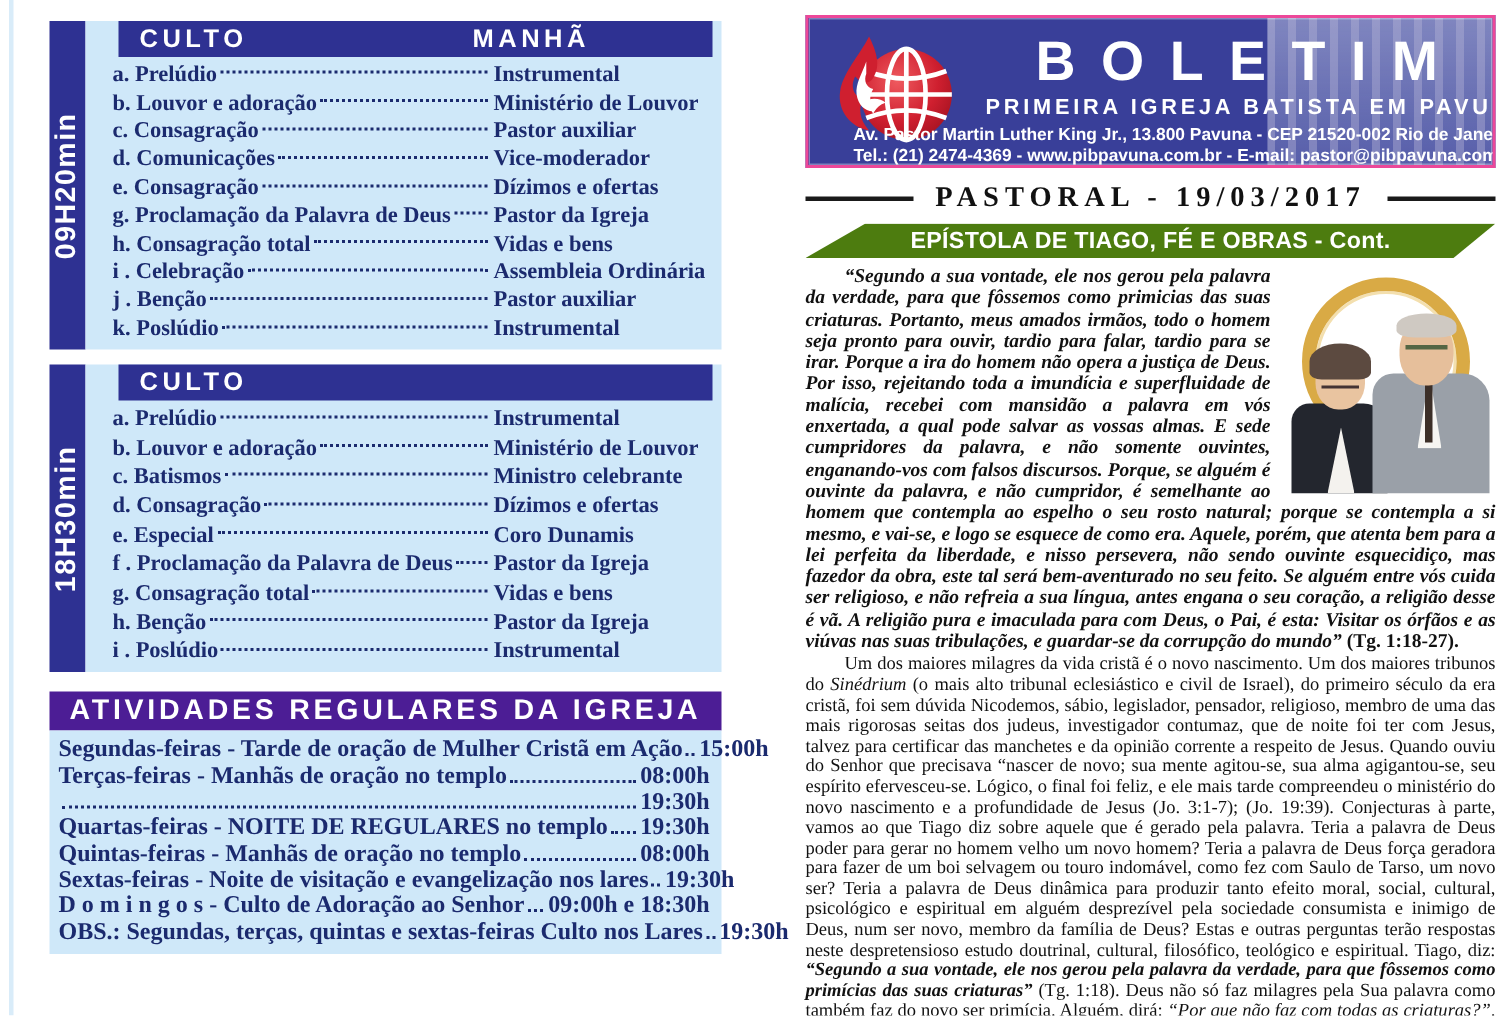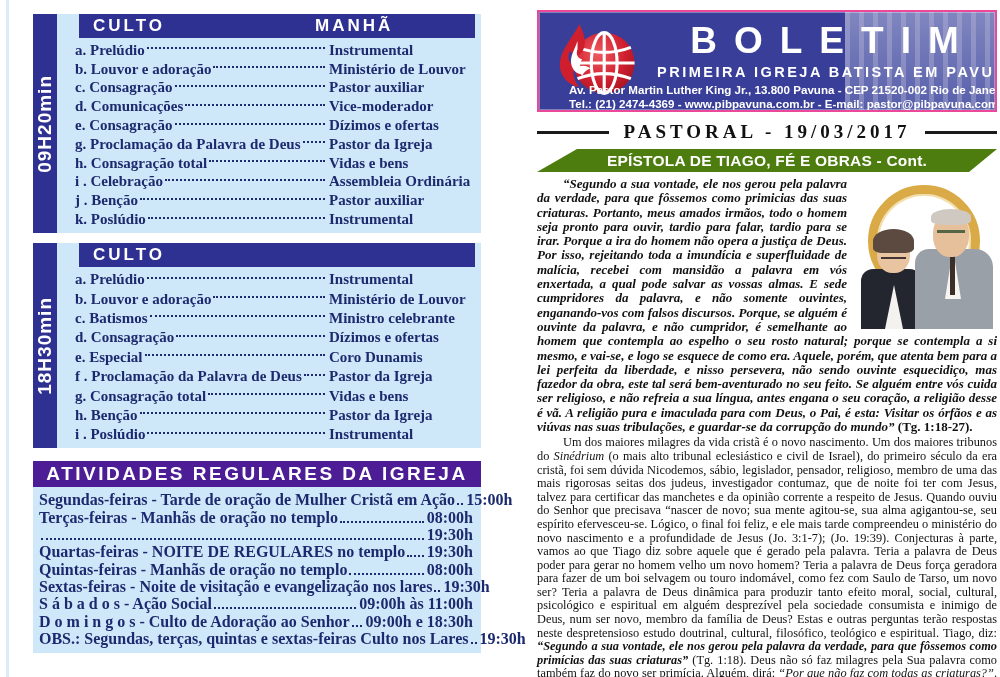--- a/index.html
+++ b/index.html
@@ -276,25 +276,20 @@
     <span class="dots"></span>
     <span class="a-time">08:00h</span>
   </div>
 
   <div class="a-row">
     <span class="a-text">Sextas-feiras - Noite de visitação e evangelização nos lares</span>
     <span class="dots"></span>
     <span class="a-time">19:30h</span>
   </div>
 
-  <div class="a-row">
-    <span class="a-text">S á b a d o s - Ação Social</span>
-    <span class="dots"></span>
-    <span class="a-time">09:00h às 11:00h</span>
-  </div>
 
   <div class="a-row">
     <span class="a-text">D o m i n g o s - Culto de Adoração ao Senhor</span>
     <span class="dots"></span>
     <span class="a-time">09:00h e 18:30h</span>
   </div>
 
   <div class="a-row">
     <span class="a-text">OBS.: Segundas, terças, quintas e sextas-feiras Culto nos Lares</span>
     <span class="dots"></span>

